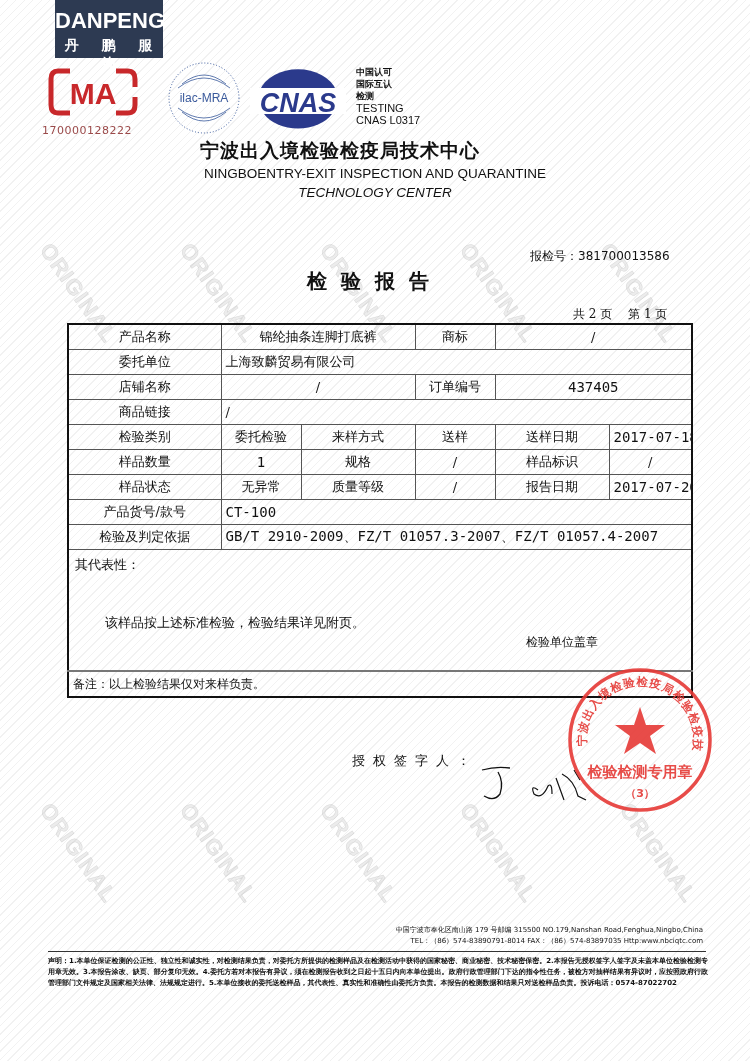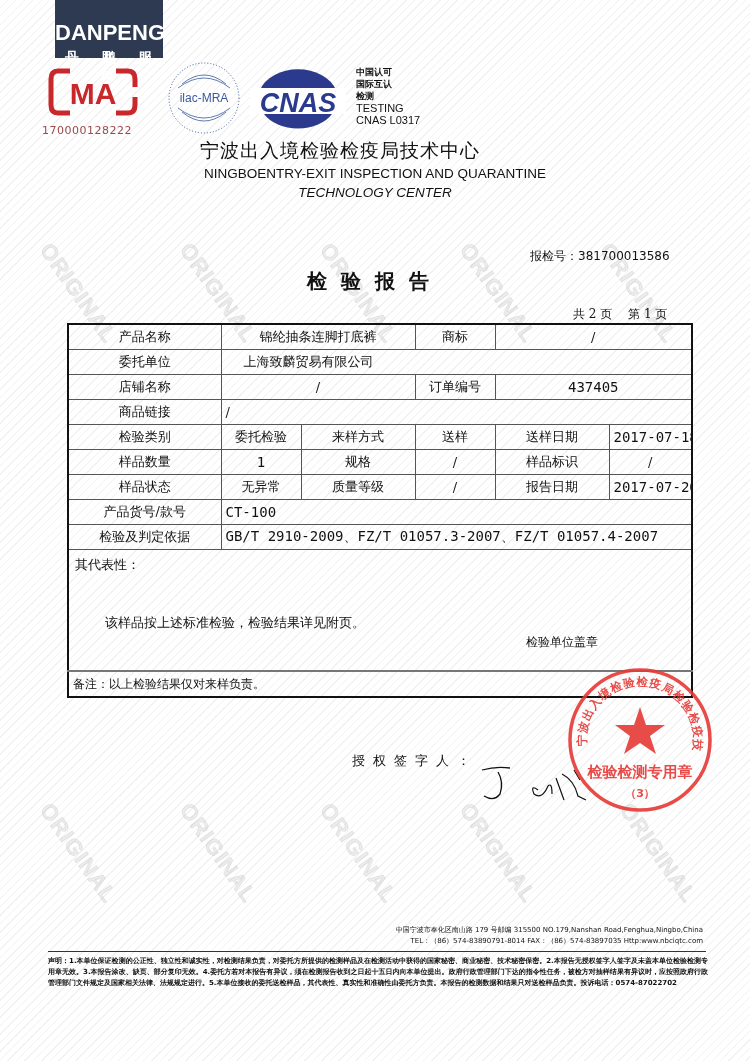--- a/index.html
+++ b/index.html
@@ -7,33 +7,33 @@
     width: 750px; height: 1061px; position: relative; overflow: hidden;
     background-color: #ffffff;
     background-image: repeating-linear-gradient(135deg, rgba(0,0,0,0) 0px, rgba(0,0,0,0) 5px, rgba(225,225,225,0.45) 5px, rgba(225,225,225,0.45) 6px);
     font-family: "DejaVu Sans", sans-serif; color: #111;
   }
   .abs { position: absolute; }
   .wm { position: absolute; color: rgba(200,200,200,0.35); font-family: "Liberation Sans", sans-serif; font-size: 22px; font-weight: bold; transform: rotate(55deg); letter-spacing: 1px; -webkit-text-stroke: 0.5px rgba(180,180,180,0.4); }
 
   
   #danpeng { left: 55px; top: 0; width: 108px; height: 58px; background: #2d3a52; color: #fff; text-align: center; }
-  #danpeng .en { font-family: "Liberation Sans", sans-serif; font-weight: bold; font-size: 22px; letter-spacing: 0px; line-height: 30px; padding-top: 18px; }
+  #danpeng .en { font-family: "Liberation Sans", sans-serif; font-weight: bold; font-size: 22px; letter-spacing: 0px; line-height: 30px; padding-top: 6px; }
   #danpeng .cn { font-size: 14px; font-weight: bold; letter-spacing: 9px; line-height: 18px; padding-left: 8px; }
 
   #cma { left: 48px; top: 67px; width: 90px; height: 50px; }
   #cma-num { left: 42px; top: 124px; width: 105px; font-size: 11px; color: #9b4a4a; letter-spacing: 0.5px; font-family: "DejaVu Sans", sans-serif; }
 
   #ilac { left: 166px; top: 60px; width: 76px; height: 76px; }
   #cnas { left: 250px; top: 62px; width: 96px; height: 76px; }
   #cnas-text { left: 356px; top: 66px; font-size: 9.5px; line-height: 12px; color: #111; }
   #cnas-text .cnb { font-weight: bold; font-size: 9px; }
   #cnas-text .en { font-family: "Liberation Sans", sans-serif; font-size: 11px; line-height: 12px; }
 
-  #org-cn { left: 0; width: 680px; top: 138px; text-align: center; font-size: 19px; letter-spacing: 1px; }
+  #org-cn { left: 0; width: 680px; top: 138px; text-align: center; font-size: 19px; letter-spacing: 1px; font-weight: bold; }
   #org-en1 { left: 0; width: 750px; top: 166px; text-align: center; font-family: "Liberation Sans", sans-serif; font-size: 13.5px; }
   #org-en2 { left: 0; width: 750px; top: 185px; text-align: center; font-family: "Liberation Sans", sans-serif; font-size: 13.5px; font-style: italic; }
 
   #report-no { left: 530px; top: 248px; font-size: 12px; }
   #report-title { left: 0; width: 750px; top: 268px; text-align: center; font-size: 20px; font-weight: bold; letter-spacing: 14px; font-family: "DejaVu Serif", serif; }
   #pages { left: 573px; top: 306px; font-size: 12px; font-family: "DejaVu Serif", serif; }
 
   
   #report-table { position: absolute; left: 67px; top: 323px; width: 624px; border-collapse: collapse; border: 2px solid #111; font-family: "DejaVu Serif", serif; font-size: 13px; table-layout: fixed; }
   #report-table td { border: 1px solid #555; height: 24px; padding: 0 4px; text-align: center; vertical-align: middle; white-space: nowrap; overflow: hidden; }
@@ -123,21 +123,21 @@
   </colgroup>
   <tbody>
       <tr>
     <td>产品名称</td>
     <td colspan="2">锦纶抽条连脚打底裤</td>
     <td>商标</td>
     <td colspan="2">/</td>
   </tr>
   <tr>
     <td>委托单位</td>
-    <td colspan="5" class="l" style="padding-left:22px">上海致麟贸易有限公司</td>
+    <td colspan="5" class="l" style="padding-left:4px">上海致麟贸易有限公司</td>
   </tr>
   <tr>
     <td>店铺名称</td>
     <td colspan="2">/</td>
     <td>订单编号</td>
     <td colspan="2" class="mono">437405</td>
   </tr>
   <tr>
     <td>商品链接</td>
     <td colspan="5" class="l">/</td>

